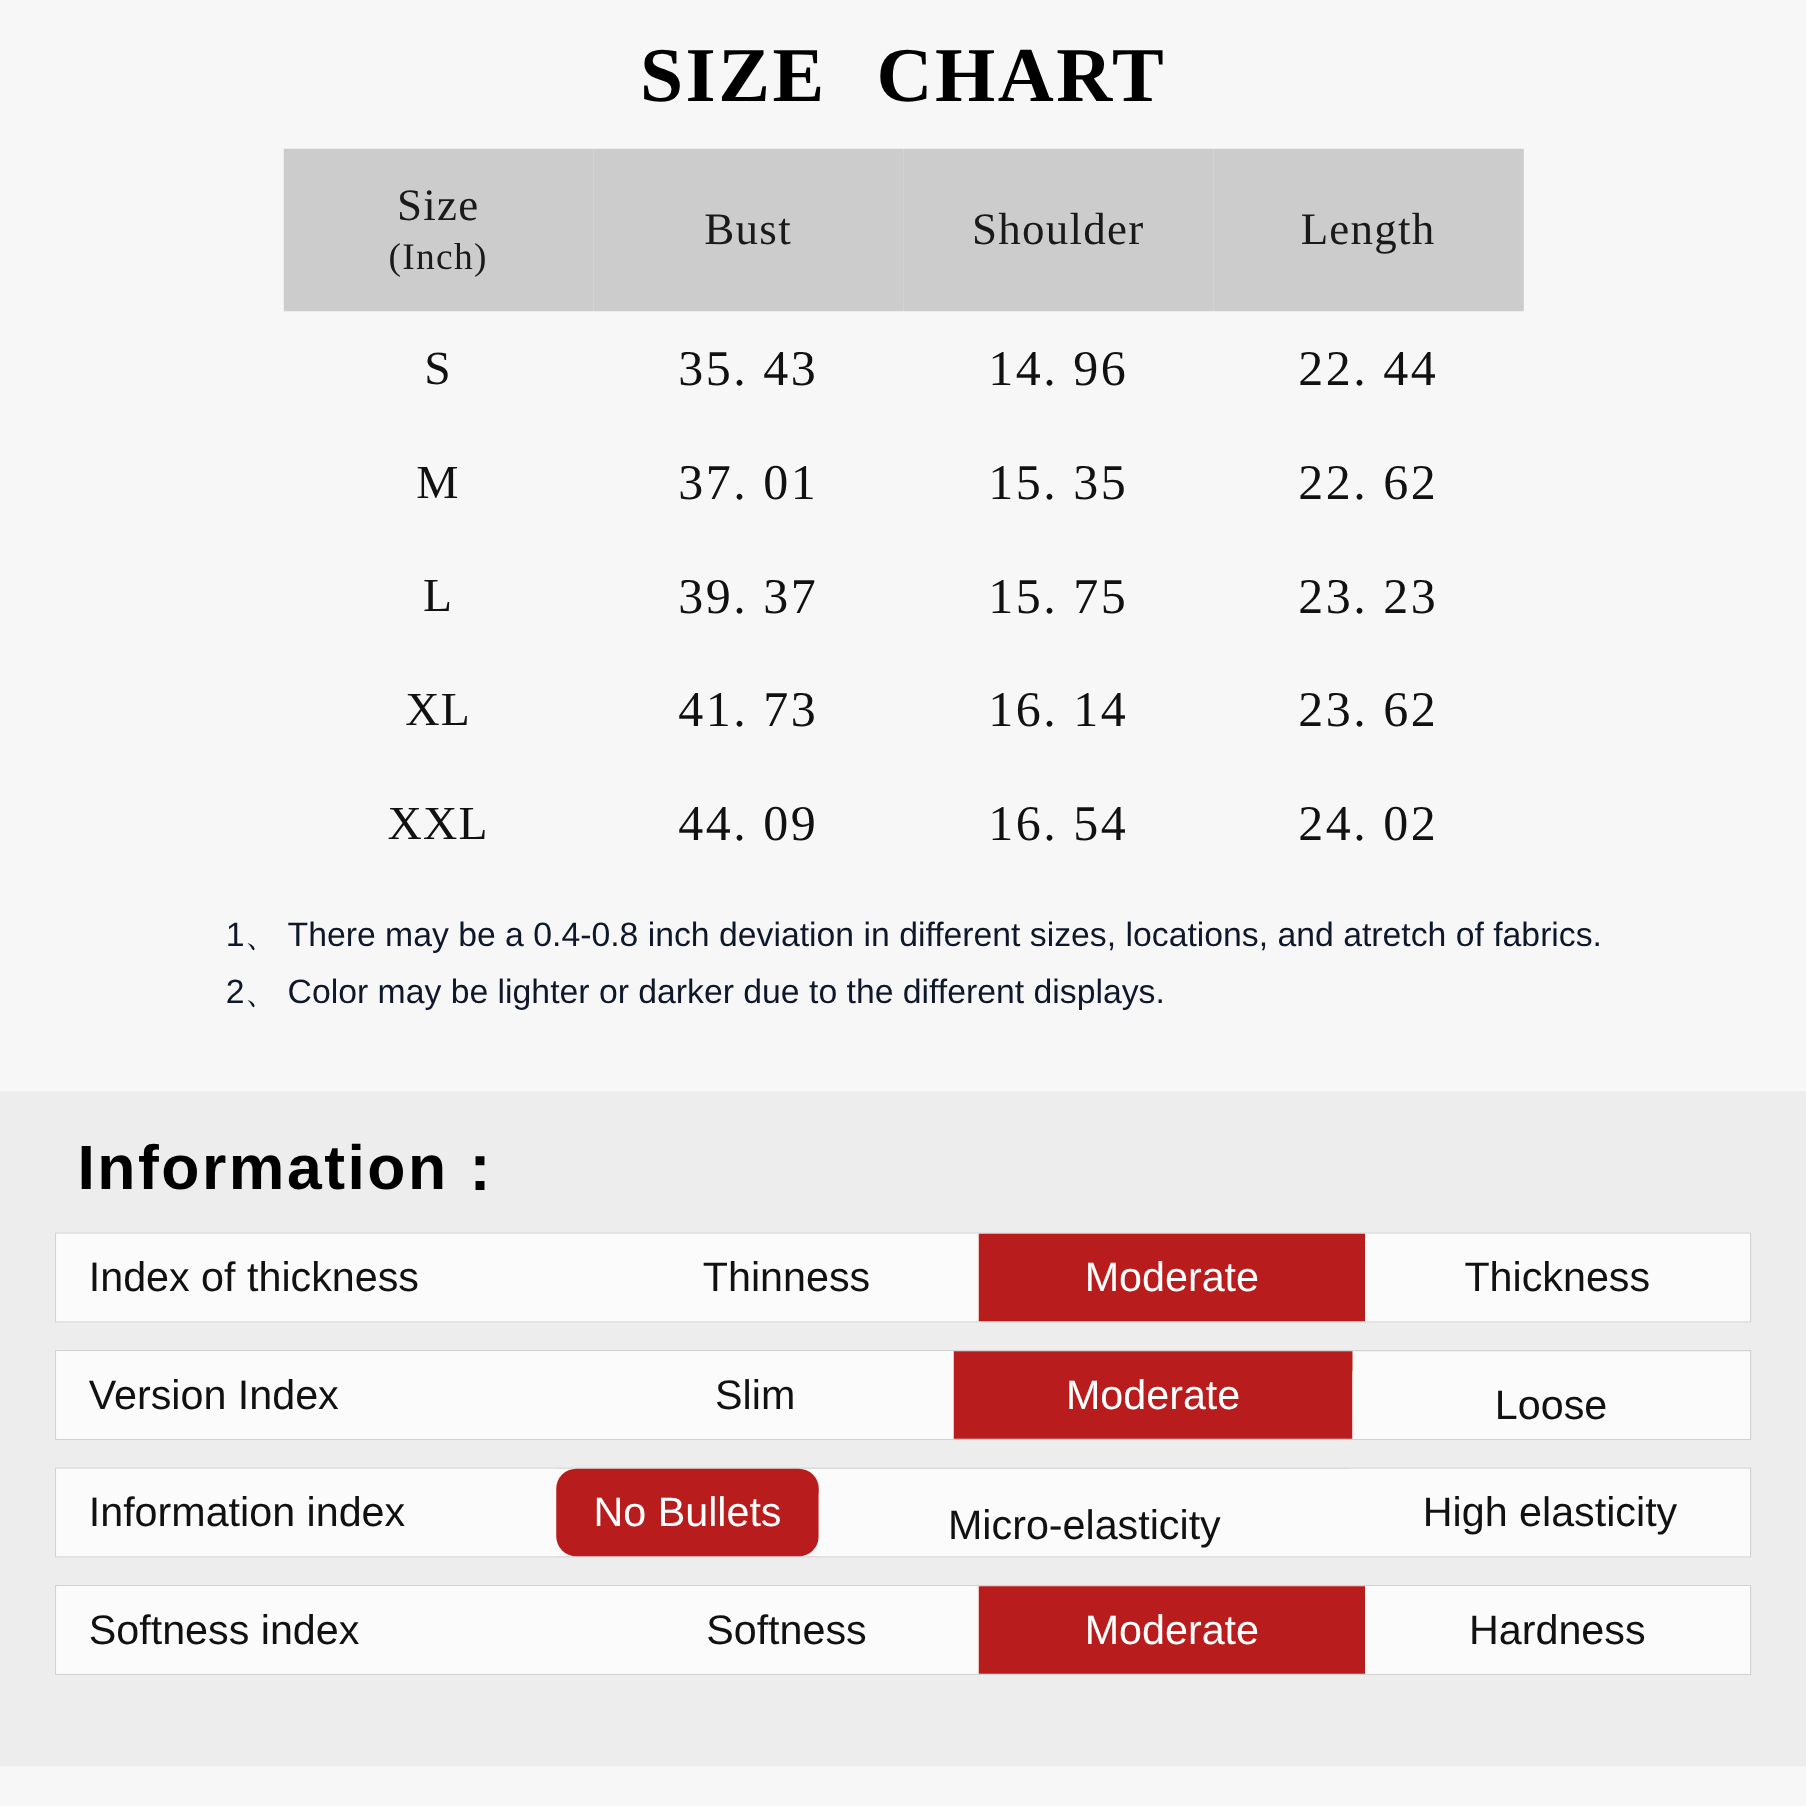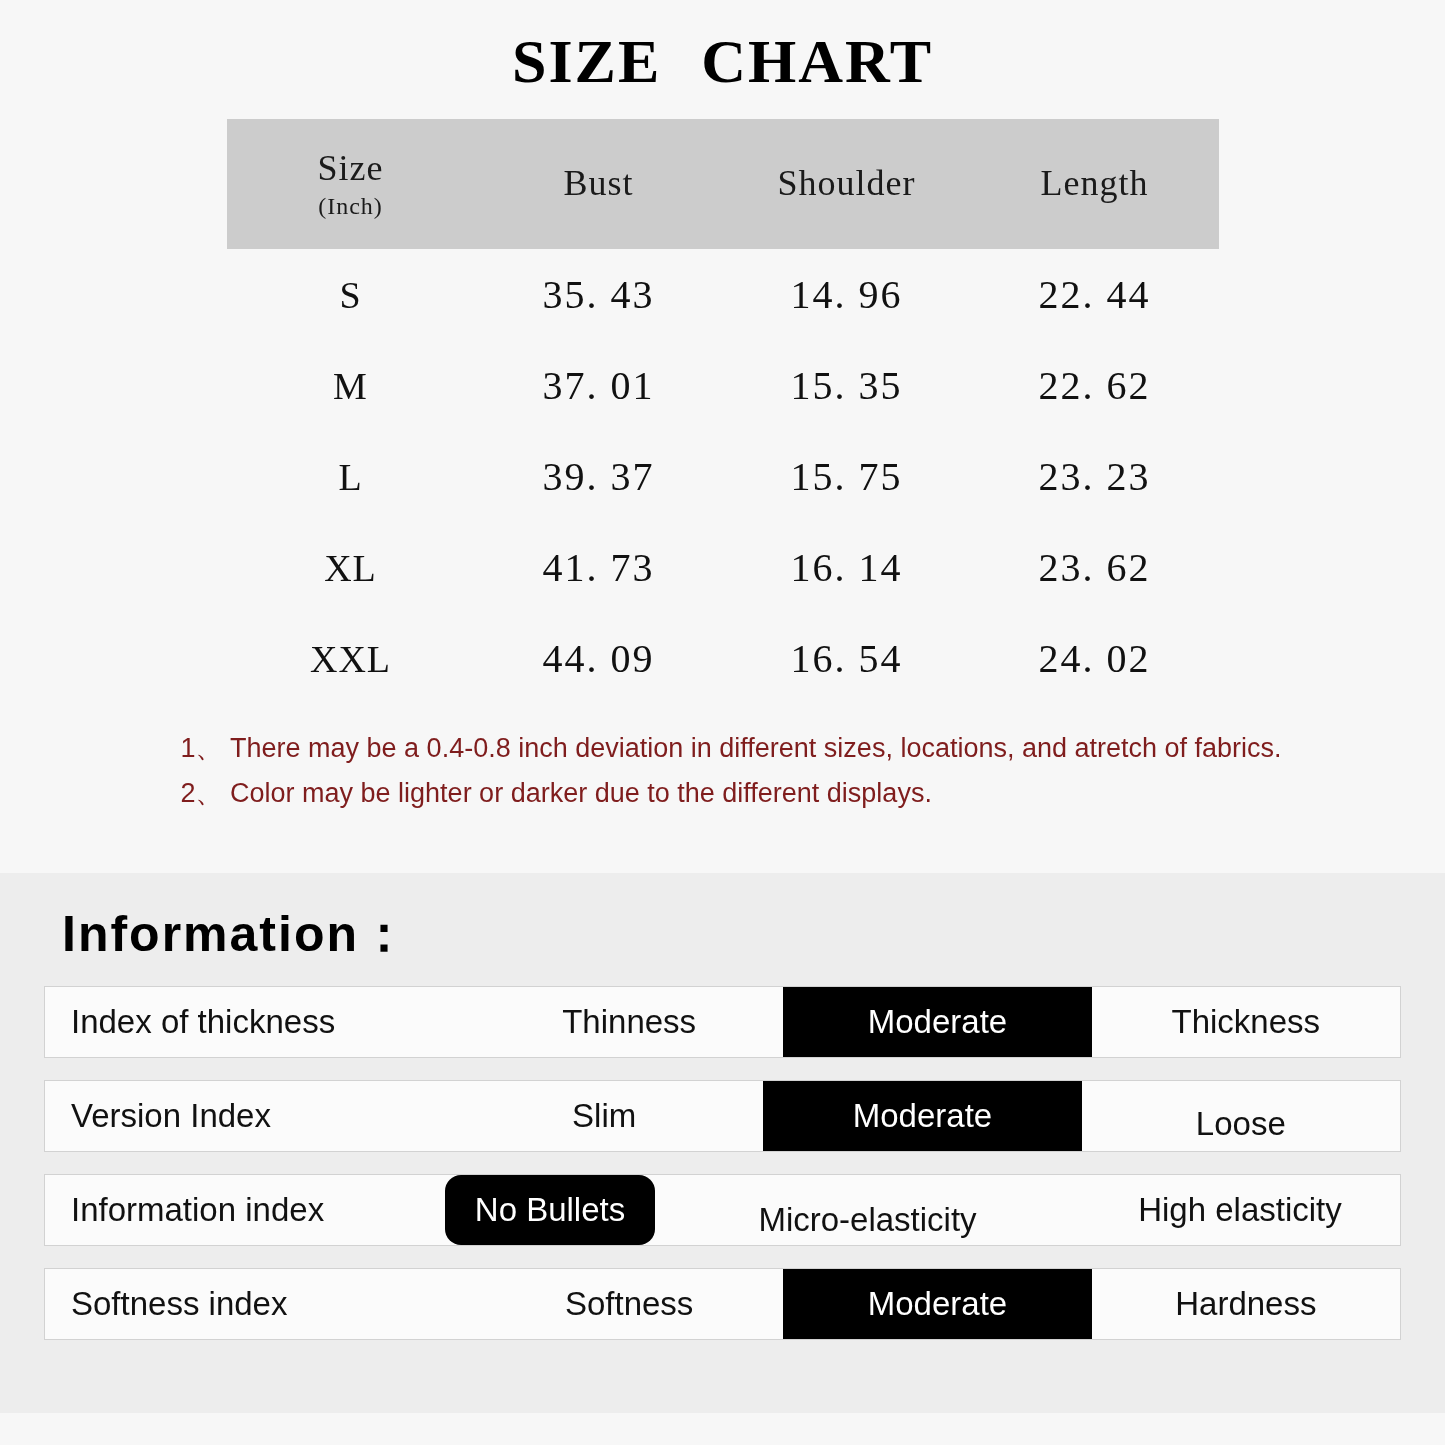--- a/index.html
+++ b/index.html
@@ -60,21 +60,21 @@
     color: #1a1a1a;
     padding: 16px 0 18px 0;
     text-align: center;
     letter-spacing: 1px;
     line-height: 1.25;
     height: 130px;
     vertical-align: middle;
   }
   .size-table thead th .sub {
     display: block;
-    font-size: 24px;
+    font-size: 30px;
   }
 
   .size-table tbody td {
     text-align: center;
     font-size: 40px;
     color: #111;
     padding: 22px 0;
     letter-spacing: 2px;
     font-weight: 500;
   }
@@ -84,21 +84,21 @@
   }
 
   .notes {
     width: 1300px;
     margin: 22px auto 0 auto;
     padding-left: 108px;
   }
   .note-line {
     font-family: "Liberation Sans", sans-serif;
     font-size: 27px;
-    color: #7f1d1d;
+    color: #0f172a;
     line-height: 1.65;
     white-space: nowrap;
   }
 
   
   .info-section {
     position: absolute;
     left: 0;
     top: 873px;
     width: 1445px;
@@ -143,21 +143,21 @@
     flex: 1 1 0;
     display: flex;
     align-items: center;
     justify-content: center;
     font-size: 33px;
     color: #111;
     background: #fbfbfb;
     white-space: nowrap;
   }
   .info-opt.active {
-    background: #000000;
+    background: #b91c1c;
     color: #ffffff;
   }
 
   
   .row-elasticity .info-label { flex: 0 0 400px; }
   .row-elasticity .opt-1 { flex: 0 0 210px; border-radius: 16px; }
   .row-elasticity .opt-2 { flex: 1 1 0; margin-top: 20px; }
   .row-elasticity .opt-3 { flex: 0 0 320px; }
 
   .row-version .info-label { flex: 0 0 400px; }

